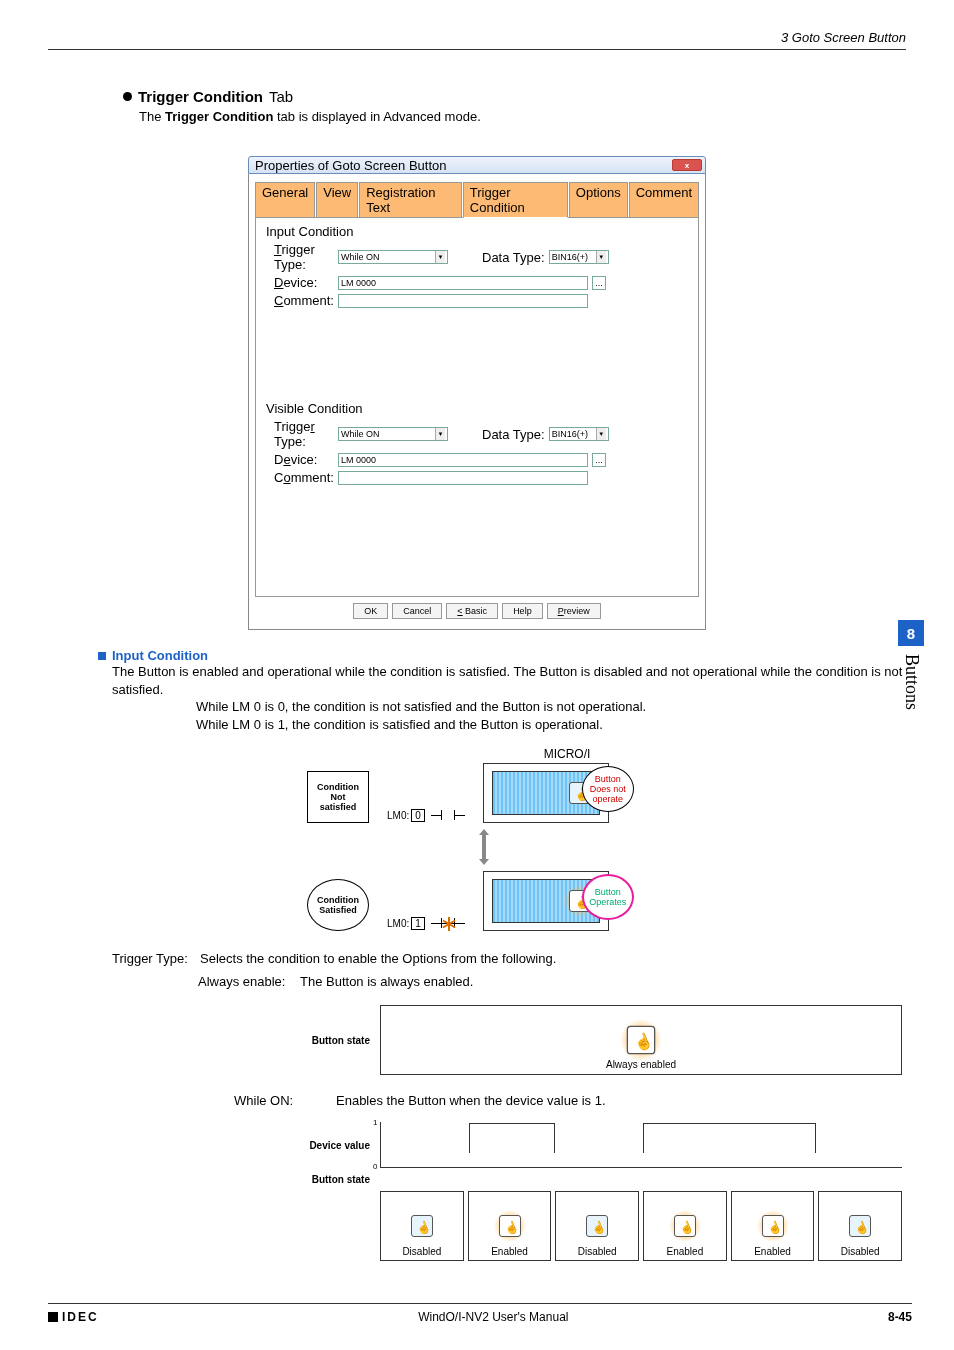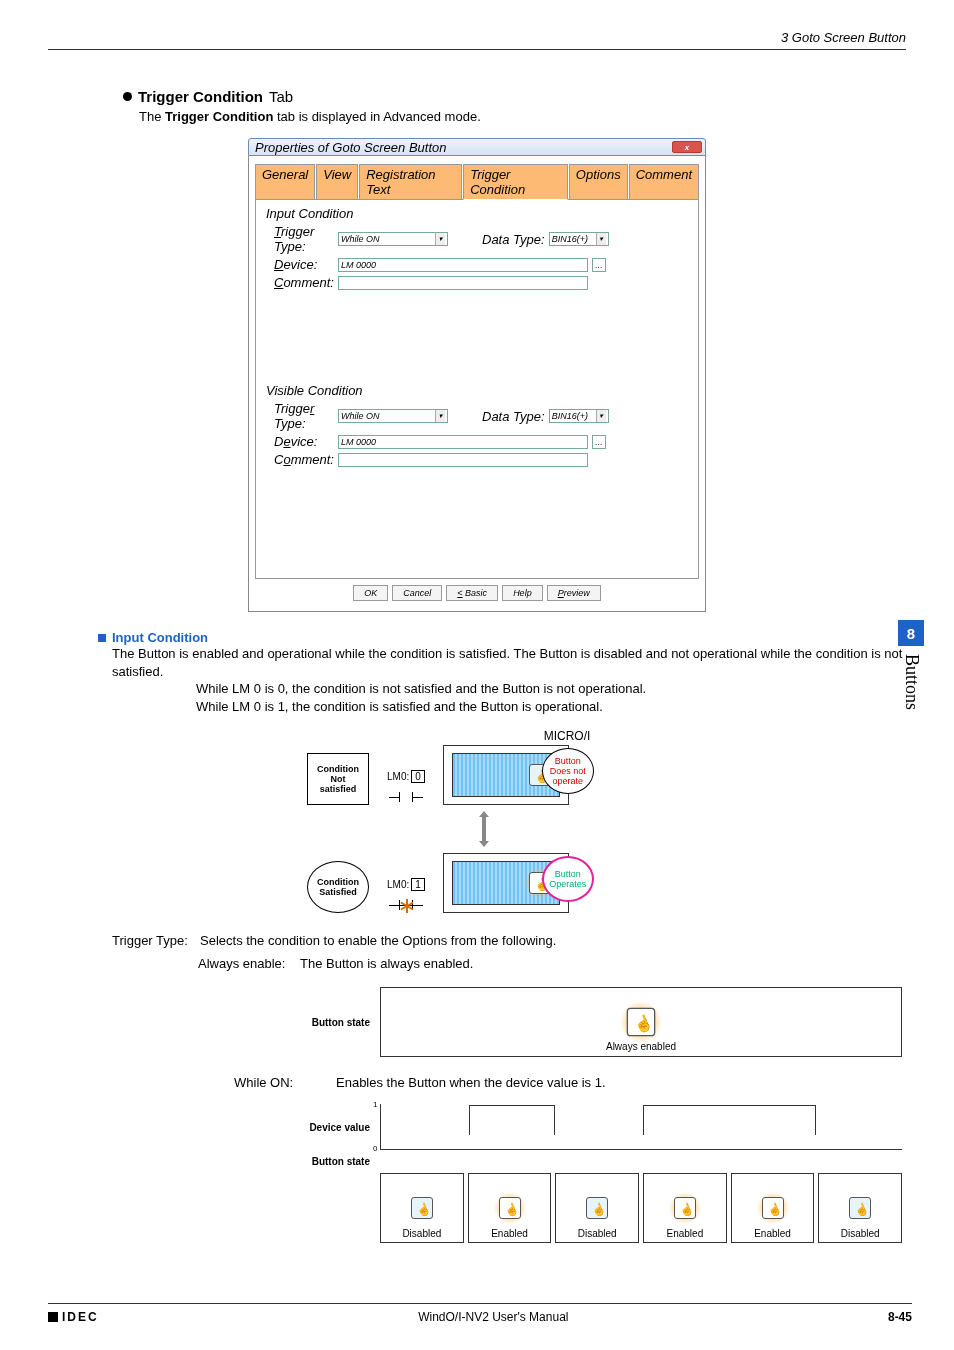--- a/index.html
+++ b/index.html
@@ -5,21 +5,21 @@
   * { box-sizing: border-box; margin: 0; padding: 0; }
   body { width: 954px; height: 1350px; font-family: Arial, sans-serif; font-size: 13px; color: #000; background: #fff; position: relative; }
   .page-header { border-bottom: 1px solid #333; margin: 30px 48px 0 48px; display: flex; justify-content: flex-end; padding-bottom: 4px; }
   .page-header span { font-style: italic; font-size: 13px; }
   .content { padding: 20px 48px 0 48px; }
   .bullet-h { display: flex; align-items: center; gap: 6px; margin-top: 18px; margin-left: 75px; }
   .bullet-dot { width: 9px; height: 9px; background: #000; border-radius: 50%; }
   .bullet-h .t1 { font-weight: bold; font-size: 15px; }
   .bullet-h .t2 { font-size: 15px; }
   .subline { margin-left: 91px; margin-top: 4px; }
-  .dialog-wrap { margin: 14px auto 0 auto; width: 458px; font-style: italic; }
+  .dialog-wrap { margin: 32px auto 0 auto; width: 458px; }
   .dlg-titlebar { height: 18px; background: linear-gradient(#eef3fb,#d6e3f3); border: 1px solid #6a8bbd; border-radius: 3px 3px 0 0; display: flex; align-items: center; padding-left: 6px; position: relative; }
   .dlg-close { position: absolute; right: 3px; top: 2px; width: 30px; height: 12px; background: #d9534f; border: 1px solid #b93935; border-radius: 2px; display: flex; align-items: center; justify-content: center; color: #fff; font-weight: bold; font-size: 8px; }
   .dlg-body { border: 1px solid #888; border-top: none; padding: 6px; }
   .dlg-tabs { display: flex; gap: 1px; margin-top: 2px; }
   .dlg-tab { padding: 2px 6px; border: 1px solid #999; border-bottom: none; background: #fdba74; }
   .dlg-tab.active { border-bottom: 1px solid #fff; position: relative; z-index: 2; }
   .dlg-panel { border: 1px solid #999; margin-top: -1px; padding: 6px; height: 380px; position: relative; }
   .dlg-row { display: flex; align-items: center; gap: 4px; margin: 3px 0 3px 12px; }
   .dlg-row .lbl { width: 60px; text-align: left; }
   .dlg-input { border: 1px solid #7a9; height: 14px; background: #fff; padding: 0 2px; display: flex; align-items: center; font-size: 9px; }
@@ -30,21 +30,21 @@
   .sec-head { display: flex; align-items: center; gap: 6px; margin-top: 18px; margin-left: 50px; }
   .sq { width: 8px; height: 8px; background: #1d62c7; }
   .sec-head span { font-weight: bold; color: #1d62c7; font-size: 13px; }
   .para { margin-left: 64px; margin-right: 0; line-height: 1.35; }
   .para.ex { margin-top: 6px; }
   .diagram1 { width: 340px; margin: 14px auto 0 auto; }
   .microi-lbl { text-align: center; font-size: 12px; margin-left: 180px; margin-bottom: 2px; }
   .diag-row { display: flex; align-items: flex-end; gap: 18px; border: 0; }
   .cond-box { width: 62px; height: 52px; border: 1px solid #000; display: flex; flex-direction: column; align-items: center; justify-content: center; font-size: 9px; font-weight: bold; text-align: center; }
   .cond-ell { width: 62px; height: 52px; border: 1px solid #000; border-radius: 50%; display: flex; flex-direction: column; align-items: center; justify-content: center; font-size: 9px; font-weight: bold; text-align: center; }
-  .lm-col { display: flex; flex-direction: column; align-items: center; gap: 6px; }
+  .lm-col { display: flex; flex-direction: row; align-items: center; gap: 6px; }
   .lm-label { font-size: 10px; display: flex; align-items: center; gap: 2px; }
   .lm-box { border: 1px solid #000; padding: 0 3px; font-size: 10px; }
   .contact-open { width: 34px; height: 16px; position: relative; }
   .contact-open:before, .contact-open:after { content: ""; position: absolute; background: #000; }
   .contact-open .l { position: absolute; width: 10px; height: 1px; background: #000; top: 8px; left: 0; }
   .contact-open .r { position: absolute; width: 10px; height: 1px; background: #000; top: 8px; right: 0; }
   .contact-open .bl { position: absolute; width: 1px; height: 10px; background: #000; left: 10px; top: 3px; }
   .contact-open .br { position: absolute; width: 1px; height: 10px; background: #000; right: 10px; top: 3px; }
   .contact-closed .gap { position: absolute; left: 10px; right: 10px; top: 8px; height: 1px; background: #000; }
   .screen-box { width: 126px; height: 60px; border: 1px solid #333; position: relative; display: flex; align-items: center; justify-content: center; background: #fff; }

